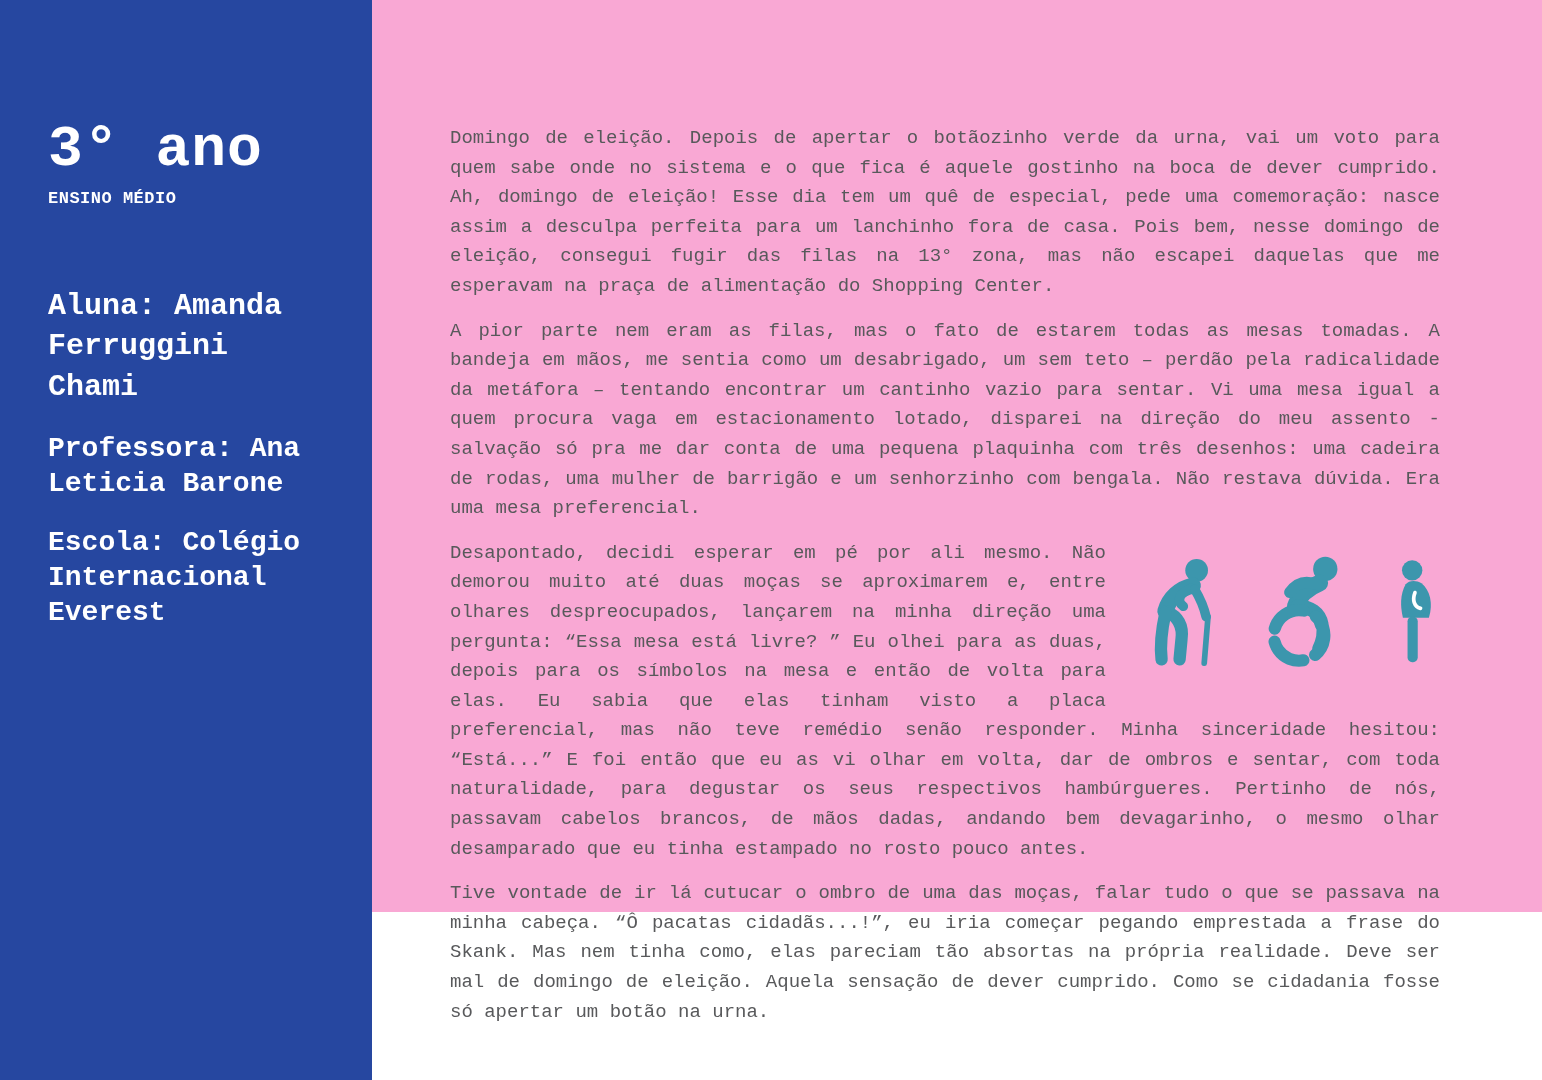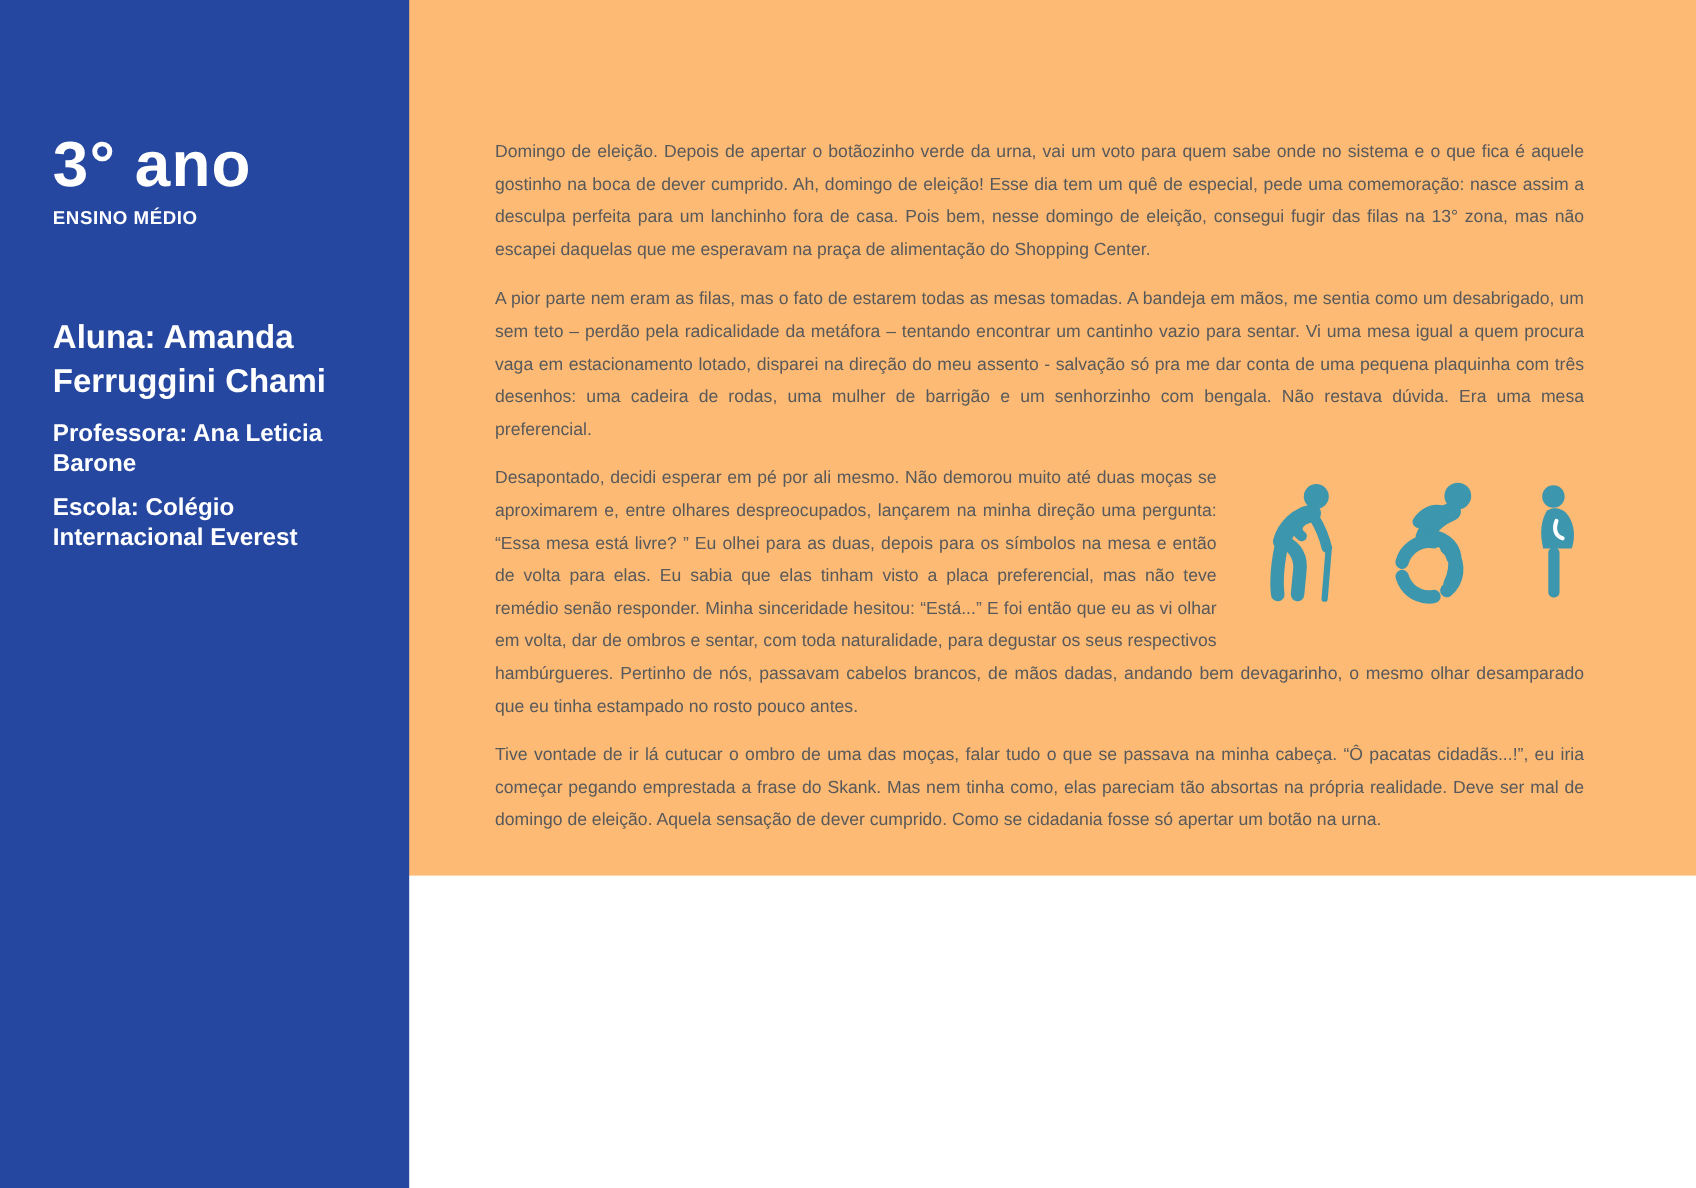--- a/index.html
+++ b/index.html
@@ -4,23 +4,24 @@
 <style>
   * { margin: 0; padding: 0; box-sizing: border-box; }
   html, body { width: 1542px; height: 1080px; }
   body {
     background: #ffffff;
     font-family: "Liberation Sans", sans-serif;
     position: relative;
     overflow: hidden;
   }
   .page {
-    width: 1542px; height: 796px;
+    width: 1542px; height: 912px;
     position: relative;
-    background: #fdba74;
+    background: #f9a8d4;
+    font-family: Liberation Mono, monospace;
   }
   
   .sidebar {
     position: absolute;
     left: 0; top: 0;
     width: 372px; height: 1080px;
     background: #2647a0;
     color: #ffffff;
     padding: 120px 38px 0 48px;
   }
@@ -36,32 +37,32 @@
     letter-spacing: 0.5px;
     margin-top: 8px;
   }
   .student {
     margin-top: 78px;
     font-size: 30px;
     font-weight: 700;
     line-height: 1.35;
   }
   .meta {
-    margin-top: 12px;
-    font-size: 22px;
+    margin-top: 24px;
+    font-size: 28px;
     font-weight: 700;
     line-height: 1.25;
   }
   
   .essay {
     position: absolute;
     left: 450px; top: 124px;
     width: 990px;
     color: #58595b;
-    font-size: 16px;
+    font-size: 19px;
     line-height: 29.6px;
     text-align: justify;
   }
   .essay p { margin-bottom: 15px; }
   .essay p:last-child { margin-bottom: 1px; }
   
   .icons-float {
     float: right;
     width: 312px;
     height: 148px;

